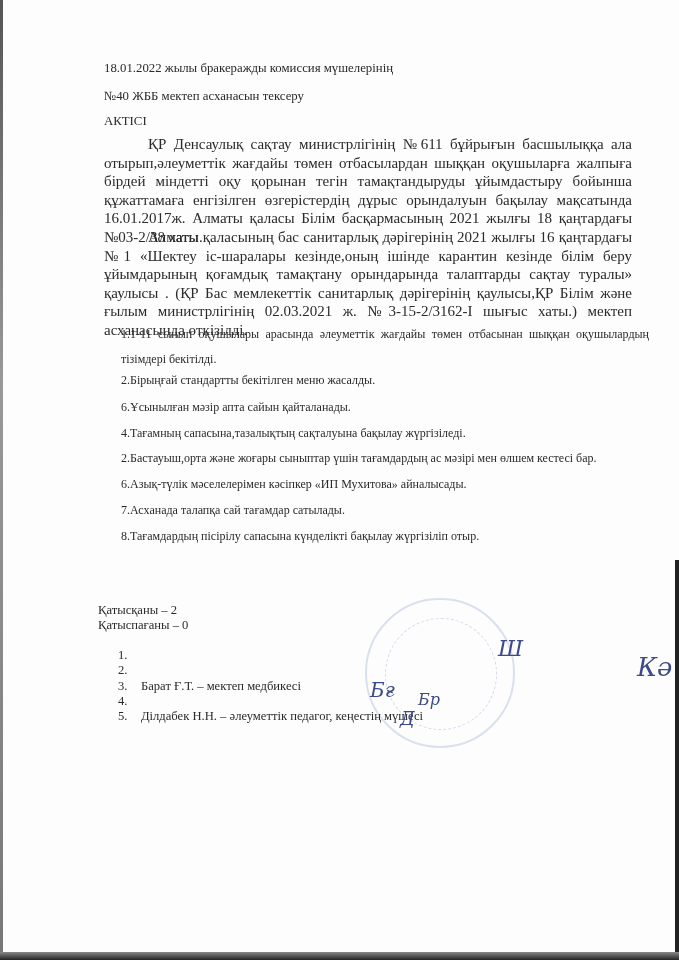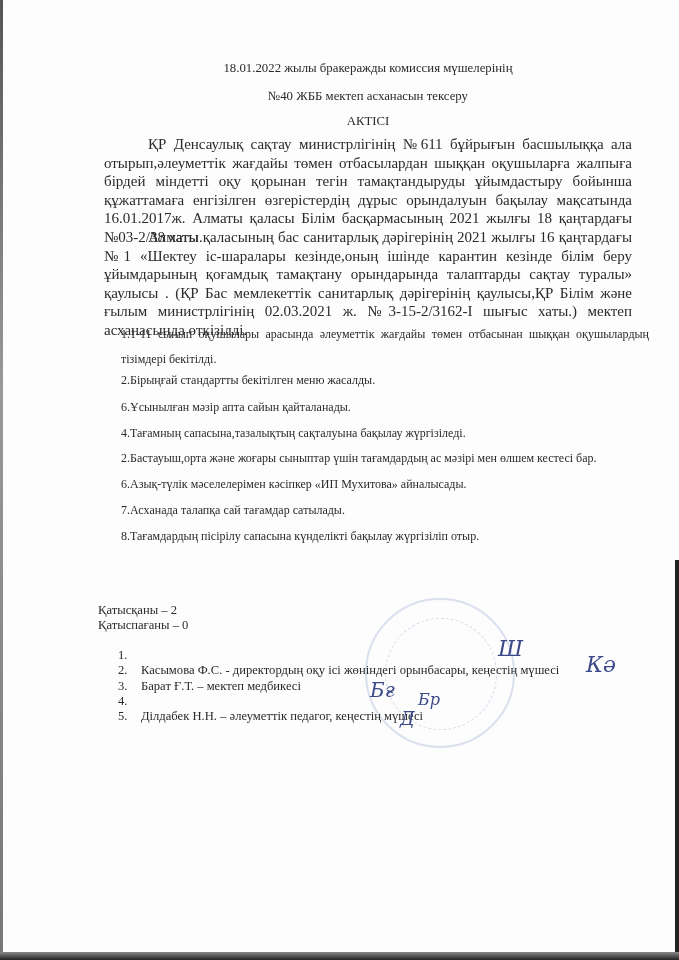--- a/index.html
+++ b/index.html
@@ -7,21 +7,21 @@
     width: 679px; height: 960px; overflow: hidden;
     background: #fdfdfd;
     font-family: "Liberation Serif", "DejaVu Serif", serif;
     color: #2a2a2a;
     position: relative;
   }
   .left-edge { position: absolute; left: 0; top: 0; width: 3px; height: 960px; background: linear-gradient(#555, #999 40%, #777); }
   .right-edge { position: absolute; right: 0; top: 560px; width: 4px; height: 400px; background: #222; }
   .bottom-edge { position: absolute; left: 0; bottom: 0; width: 679px; height: 8px; background: linear-gradient(#888, #222); }
   .page { position: absolute; left: 104px; top: 0; width: 528px; font-size: 12.6px; }
-  .heading { position: absolute; left: 0; width: 528px; text-align: center; font-size: 12.8px; }
+  .heading { position: absolute; left: 0; width: 528px; text-align: left; font-size: 12.8px; }
   .para { position: absolute; left: 0; width: 528px; text-align: justify; line-height: 18.5px; text-indent: 44px; font-size: 15px; }
   .item { position: absolute; left: 17px; width: 528px; font-size: 12px; line-height: 25px; text-align: justify; }
   .att { position: absolute; left: -6px; font-size: 12.6px; line-height: 15px; }
   .members { position: absolute; left: 14px; top: 648px; width: 560px; font-size: 12.6px; line-height: 15.3px; }
   .members .row { display: flex; white-space: nowrap; }
   .members .num { width: 23px; }
   .stamp { position: absolute; left: 365px; top: 598px; width: 150px; height: 150px; border-radius: 50%; border: 2px solid rgba(120,140,200,0.25); box-sizing: border-box; }
   .stamp::after { content: ""; position: absolute; left: 18px; top: 18px; width: 110px; height: 110px; border-radius: 50%; border: 1px dashed rgba(120,140,200,0.3); }
   .sig { position: absolute; color: #3c4a8a; font-family: "DejaVu Serif", serif; font-style: italic; }
 </style>
@@ -55,33 +55,32 @@
 
 <div class="stamp"></div>
 
 <div class="page">
   <div class="members">
     <div class="row">
         <span class="num">1.</span>
       </div>
     <div class="row">
         <span class="num">2.</span>
-        <span>Касымова Ф.С. - директордың оқу ісі жөніндегі орынбасары, кеңестің мүшесі</span>
       </div>
     <div class="row">
         <span class="num">3.</span>
         <span>Барат Ғ.Т. – мектеп медбикесі</span>
       </div>
     <div class="row">
         <span class="num">4.</span>
       </div>
     <div class="row">
         <span class="num">5.</span>
         <span>Ділдабек Н.Н. – әлеуметтік педагог, кеңестің мүшесі</span>
       </div>
   </div>
 </div>
 
 <span class="sig" style="left:498px;top:636px;font-size:22px">Ш</span>
-<span class="sig" style="left:586px;top:652px;font-size:22px">Кә</span>
+<span class="sig" style="left:637px;top:652px;font-size:26px">Кә</span>
 <span class="sig" style="left:370px;top:678px;font-size:20px">Бғ</span>
 <span class="sig" style="left:418px;top:690px;font-size:16px">Бр</span>
 <span class="sig" style="left:400px;top:708px;font-size:18px">Д</span>
 
 </body></html>

